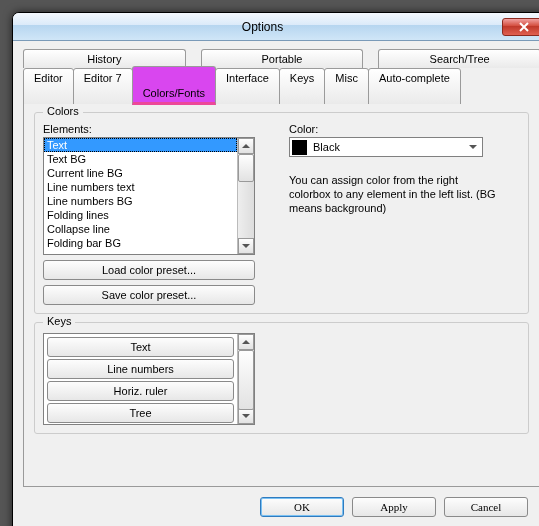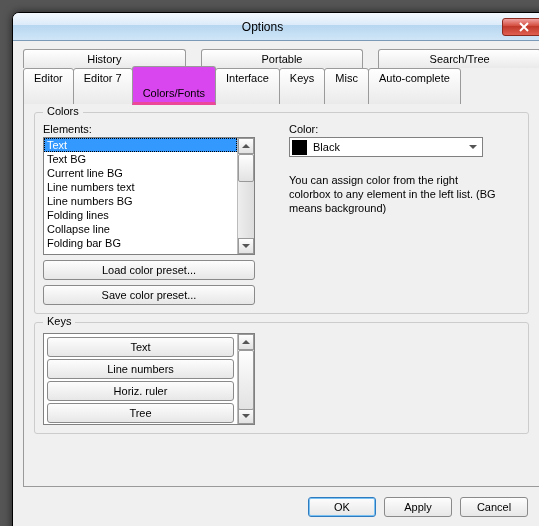--- a/index.html
+++ b/index.html
@@ -34,21 +34,21 @@
 .preset-btn { width:212px; margin-top:5px; }
 .color-combo { width:194px; height:20px; background:#fff; border:1px solid #808080; display:flex; align-items:center; padding:1px 2px; cursor:pointer; }
 .swatch { width:15px; height:15px; background:#000; margin-right:6px; }
 .combo-text { flex:1; }
 .combo-arrow { width:14px; display:flex; align-items:center; justify-content:center; }
 .hint { margin-top:16px; width:210px; line-height:14px; }
 .fonts-list { width:212px; height:92px; background:#fff; border:1px solid #808080; display:flex; }
 .fonts-items { flex:1; display:flex; flex-direction:column; padding:3px; gap:2px; overflow:hidden;}
 .font-btn { flex:0 0 20px; }
 .footer { display:flex; justify-content:flex-end; gap:8px; padding:10px 12px; background:#f0f0f0; }
-.footer .btn { width:68px; }
+.footer .btn { width:84px;font-family:Liberation Serif, serif; }
 .footer .btn.default { border:1px solid #2f7bbf; box-shadow:0 0 0 1px #7ac1f3 inset; }
 .tri { width:0; height:0; border-left:4px solid transparent; border-right:4px solid transparent; }
 .tri.down { border-top:4px solid #555; }
 .tri.up { border-bottom:4px solid #555; }
 </style>
 </head>
 <body>
 
 <div class="window">
   <div class="titlebar">

